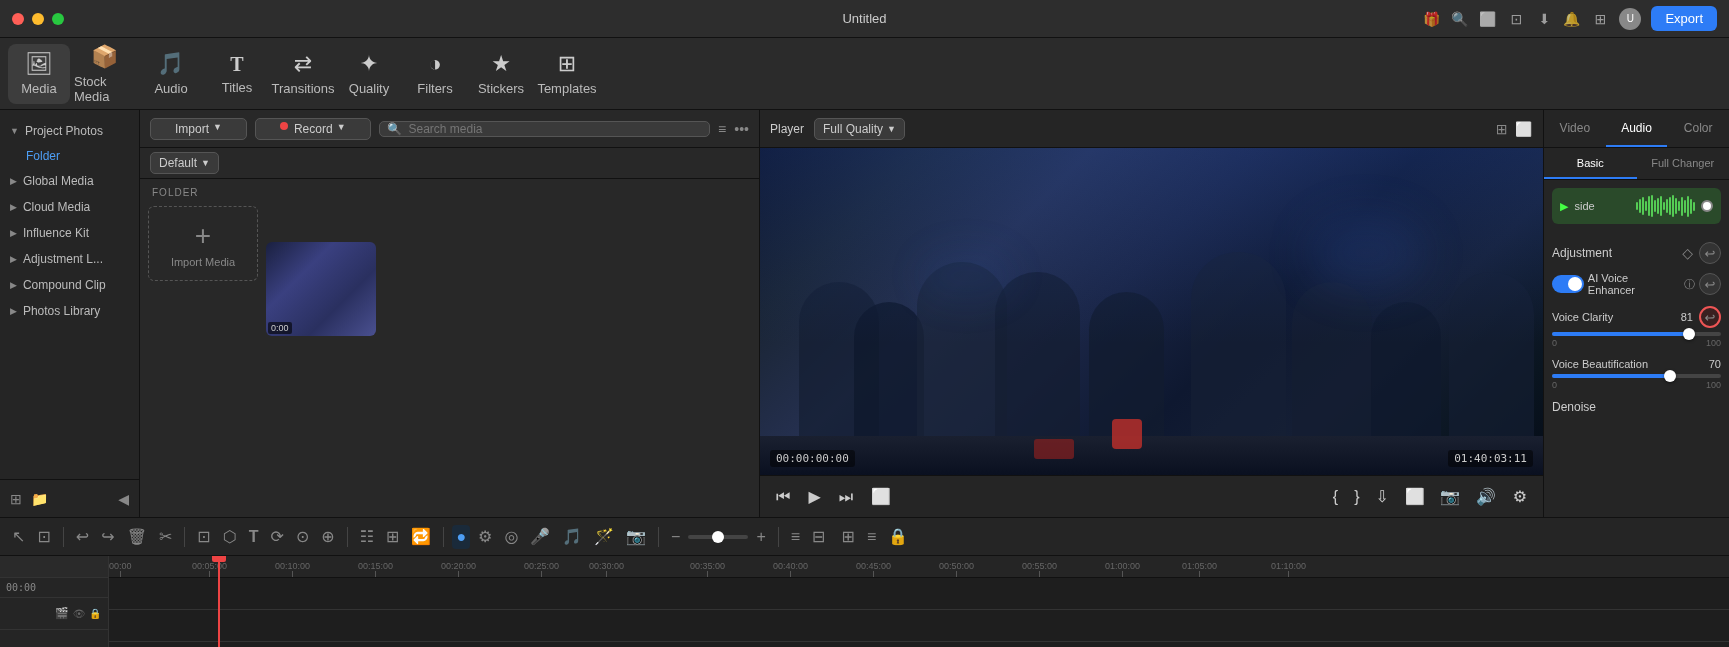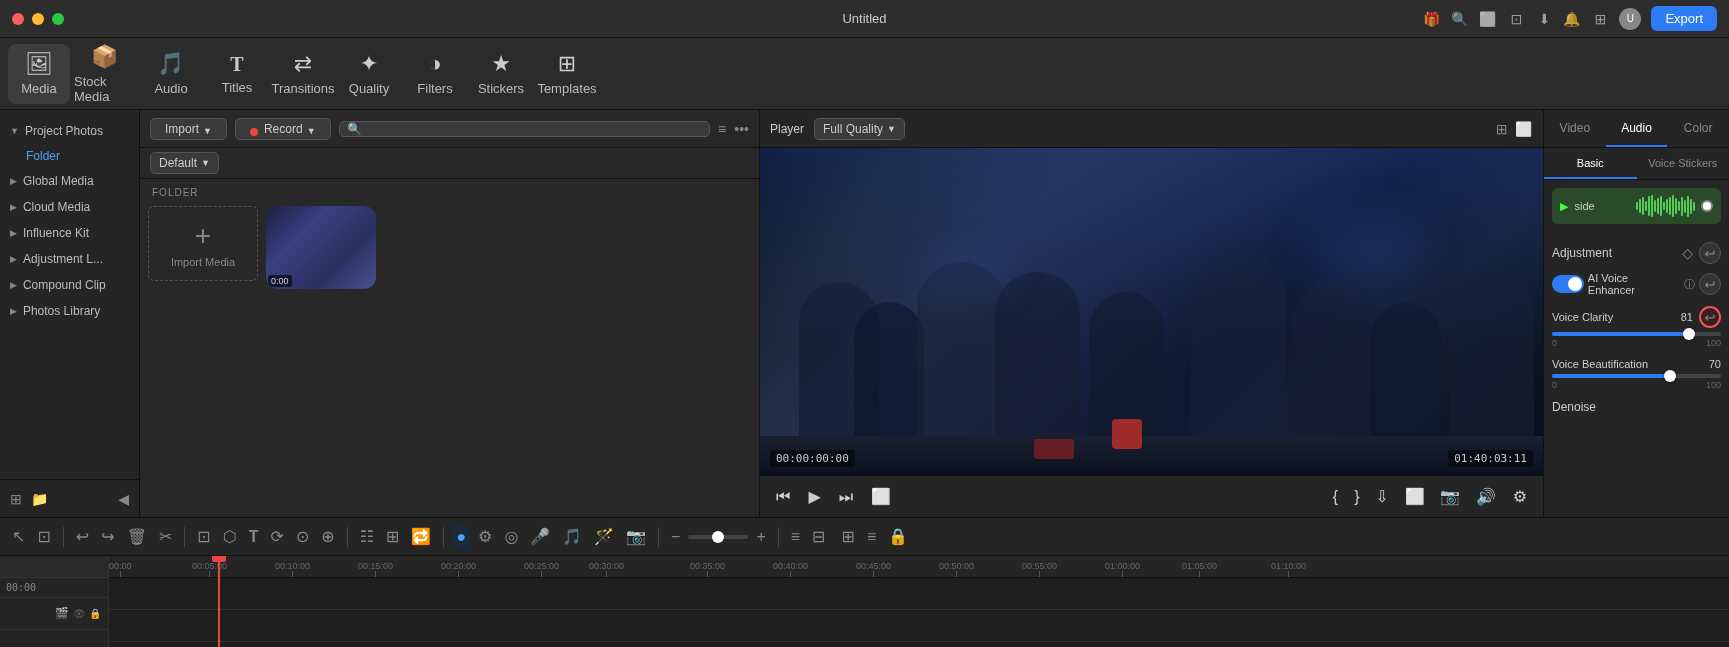--- a/index.html
+++ b/index.html
@@ -135,26 +135,26 @@
     .media-toolbar {
       height: 38px;
       display: flex;
       align-items: center;
       padding: 0 10px;
       gap: 8px;
       border-bottom: 1px solid #111;
     }
     .media-btn {
       display: flex;
-      align-items: flex-end;
+      align-items: flex-start;
       gap: 4px;
       background: #3a3a3a;
       border: 1px solid #555;
       border-radius: 5px;
-      padding: 3px 14px;
+      padding: 3px 24px;
       font-size: 12px;
       color: #ccc;
       cursor: pointer;
     }
     .media-btn .dot { width: 8px; height: 8px; border-radius: 50%; background: #e44; margin-right: 2px; }
     .media-search {
       flex: 1;
       display: flex;
       align-items: center;
       background: #3a3a3a;
@@ -202,26 +202,27 @@
       align-items: center;
       justify-content: center;
       cursor: pointer;
       gap: 4px;
       background: transparent;
     }
     .import-plus { font-size: 28px; color: #888; }
     .import-label { font-size: 11px; color: #888; }
     .media-thumb {
       width: 110px;
-      height: 83px;
-      border-radius: 12px;
+      height: 94px;
+      border-radius: 6px;
       overflow: hidden;
       position: relative;
       cursor: pointer;
       background: #444;
+      margin-top: 36px;
     }
     .media-thumb-overlay {
       position: absolute;
       bottom: 2px;
       left: 2px;
       background: rgba(0,0,0,0.6);
       border-radius: 2px;
       font-size: 9px;
       color: #ccc;
       padding: 1px 3px;
@@ -669,20 +670,21 @@
         <span>Import</span>
         <span style="font-size:9px;">▼</span>
       </div>
       <div class="media-btn">
         <span class="dot"></span>
         <span>Record</span>
         <span style="font-size:9px;">▼</span>
       </div>
       <div class="media-search">
         <span class="media-search-icon">🔍</span>
+        <input type="text" placeholder="Search media" style="">
       </div>
       <div class="media-toolbar-icons">
         <span class="media-toolbar-icon">≡</span>
         <span class="media-toolbar-icon">•••</span>
       </div>
     </div>
     <div style="padding: 4px 10px; border-bottom: 1px solid #111; display: flex; align-items: center; gap: 6px;">
       <div class="default-btn">
         <span>Default</span>
         <span style="font-size:9px;">▼</span>
@@ -772,21 +774,21 @@
       </div>
       <div class="right-tab">
         <span>Color</span>
       </div>
     </div>
     <div class="right-sub-tabs">
       <div class="right-sub-tab active">
         <span>Basic</span>
       </div>
       <div class="right-sub-tab">
-        <span>Voice Stickers</span>
+        <span>Full Changer</span>
       </div>
     </div>
 
     <div class="audio-card">
       <span class="audio-card-icon">▶</span>
       <span class="audio-card-label">side</span>
       <div class="audio-waveform">
         <div class="waveform-bar" style="height:8px;"></div>
         <div class="waveform-bar" style="height:14px;"></div>
         <div class="waveform-bar" style="height:18px;"></div>

